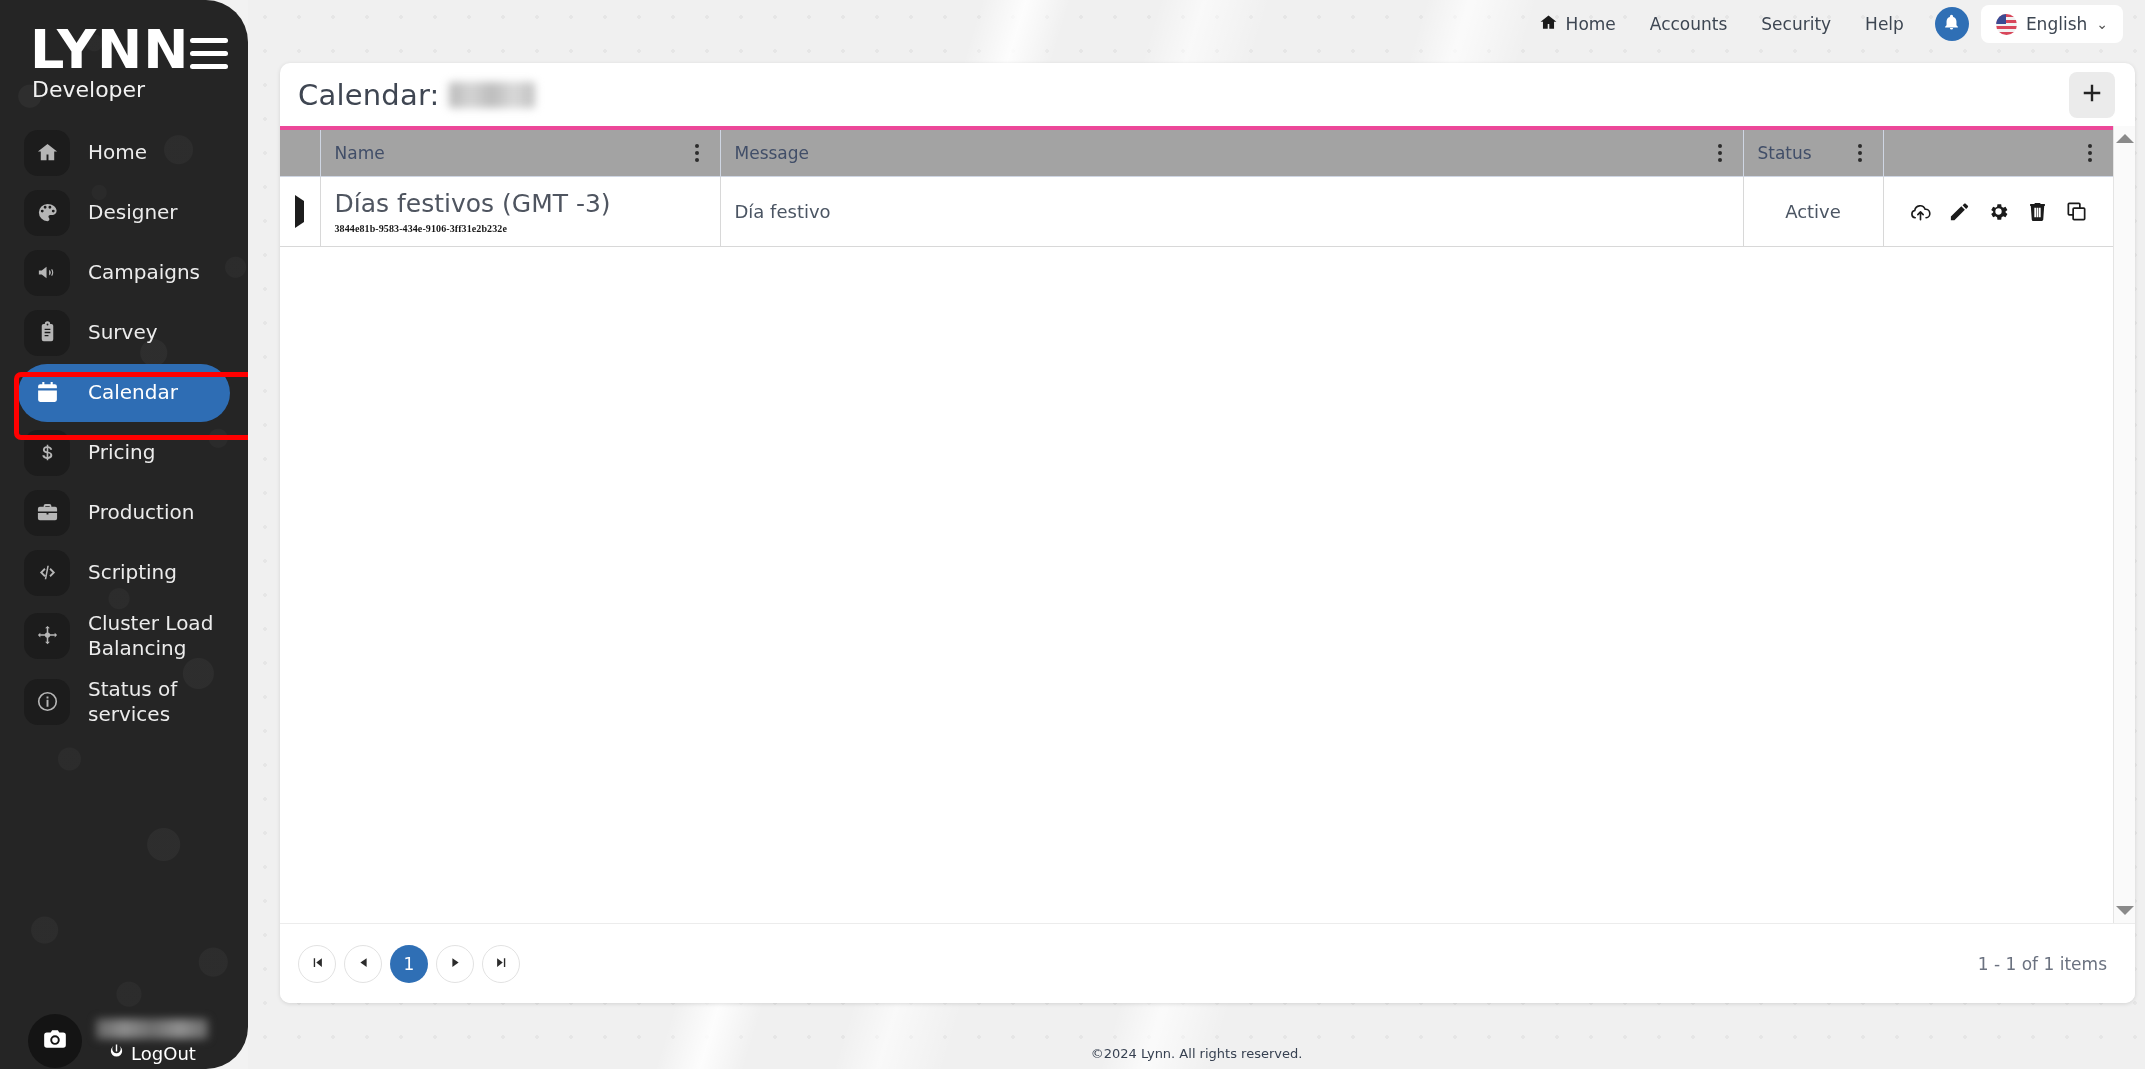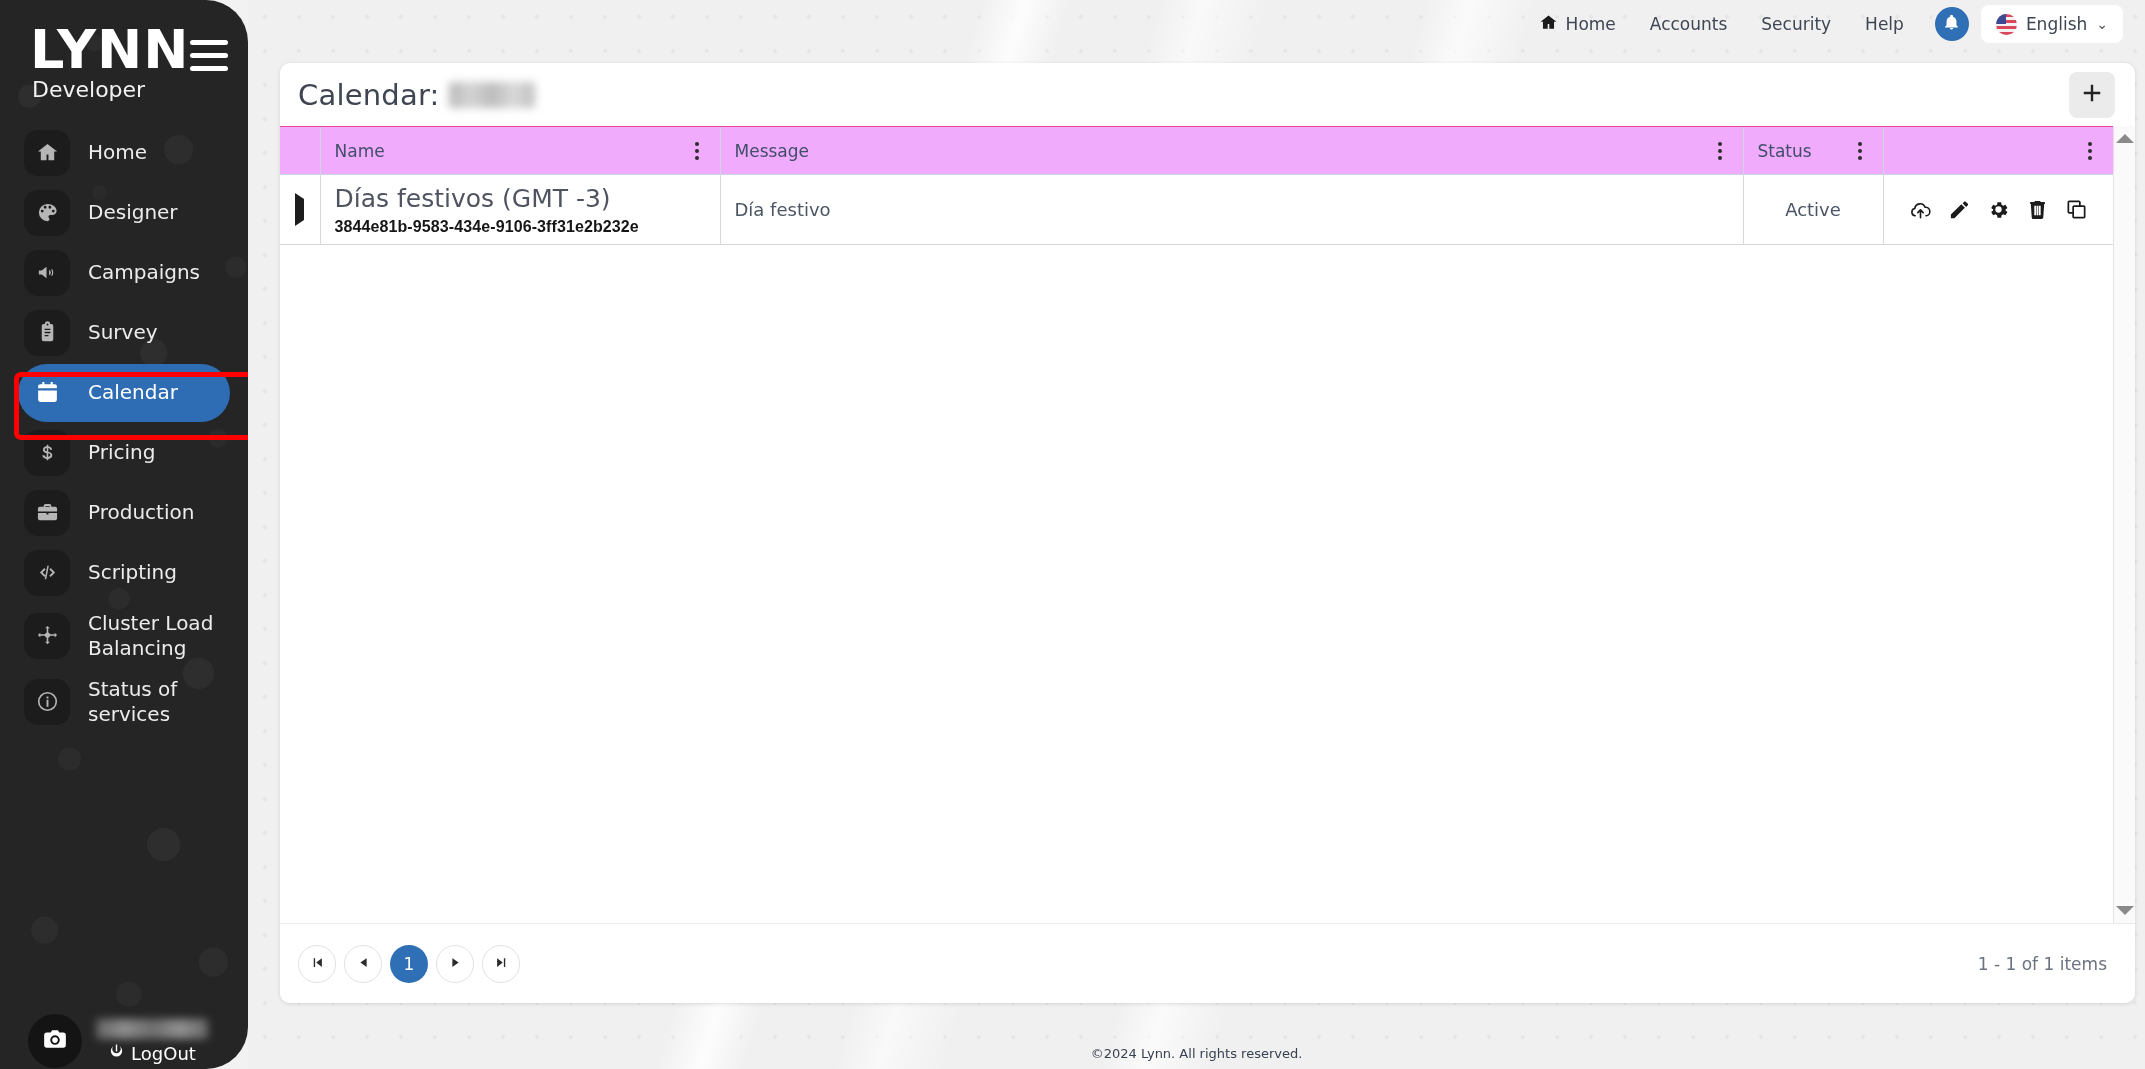--- a/index.html
+++ b/index.html
@@ -36,21 +36,21 @@
       radial-gradient(circle at 28% 71%, rgba(255,255,255,.032) 11px, transparent 12px),
       radial-gradient(circle at 66% 79%, rgba(255,255,255,.04) 16px, transparent 17px),
       radial-gradient(circle at 18% 87%, rgba(255,255,255,.035) 13px, transparent 14px),
       radial-gradient(circle at 52% 93%, rgba(255,255,255,.03) 12px, transparent 13px),
       radial-gradient(circle at 86% 90%, rgba(255,255,255,.035) 14px, transparent 15px),
       radial-gradient(circle at 40% 18%, rgba(255,255,255,.025) 7px, transparent 8px),
       radial-gradient(circle at 95% 25%, rgba(255,255,255,.03) 10px, transparent 11px);
     pointer-events: none;
   }
   .brand { position: relative; padding: 22px 0 0 0; }
-  .brand-row { display: flex; align-items: flex-end; padding: 0 26px 0 30px; }
+  .brand-row { display: flex; align-items: center; padding: 0 26px 0 30px; }
   .logo-lynn {
     font-family: "DejaVu Sans", sans-serif;
     font-size: 54px; font-weight: 700; color: #fff;
     letter-spacing: 1px; line-height: 1.05;
   }
   .hamburger { margin-left: auto; margin-top: 14px; cursor: pointer; }
   .hamburger span {
     display: block; width: 38px; height: 5px; background: #fff;
     border-radius: 3px; margin-bottom: 8px;
   }
@@ -178,24 +178,24 @@
     background: #ebebeb; border: none; cursor: pointer;
     display: flex; align-items: center; justify-content: center;
   }
   .add-btn svg { width: 22px; height: 22px; fill: #232323; }
 
   
   .grid-wrap { position: relative; height: 797px; display: flex; }
   .grid { flex: 1; }
   table { width: 100%; border-collapse: collapse; table-layout: fixed; }
   thead th {
-    background: #f0abfc; height: 48px;
+    background: #a3a3a3; height: 48px;
     font-size: 17px; font-weight: 400; color: #414e68;
     text-align: left; border-left: 1px solid #cfd6e3;
-    border-top: 1px solid #ec4899; border-bottom: 1px solid #cfd6e3;
+    border-top: 4px solid #ec4899; border-bottom: 1px solid #cfd6e3;
     padding: 0 14px 0 14px; position: relative;
     font-family: "DejaVu Sans", sans-serif;
   }
   thead th:first-child { border-left: none; }
   .th-inner { display: flex; align-items: center; width: 100%; }
   .kebab {
     margin-left: auto; width: 18px; display: flex; flex-direction: column;
     align-items: center; gap: 3px; cursor: pointer;
   }
   .kebab i { width: 4px; height: 4px; border-radius: 50%; background: #2c2c2c; display: block; }
@@ -207,22 +207,22 @@
   }
   tbody td:first-child { border-left: none; }
   .expander {
     width: 0; height: 0; border-left: 9px solid #1d1d1d;
     border-top: 6px solid transparent; border-bottom: 6px solid transparent;
     cursor: pointer;
   }
   .cell-name { display: flex; flex-direction: column; gap: 5px; }
   .cell-name .nm { font-size: 25px; color: #4f5560; }
   .cell-uuid {
-    font-size: 16px; font-weight: 700; color: #161616; letter-spacing: .1px;
-    font-family: Liberation Sans, sans-serif;
+    font-size: 10px; font-weight: 700; color: #161616; letter-spacing: .1px;
+    font-family: Liberation Serif, serif;
   }
   .status-cell { text-align: center; }
   .actions { display: flex; align-items: center; justify-content: center; gap: 16px; }
   .act { cursor: pointer; display: flex; align-items: center; }
   .act svg { width: 23px; height: 23px; }
 
   .vscroll {
     width: 22px; background: #fafafa; border-left: 1px solid #e4e4e4;
     display: flex; flex-direction: column; justify-content: space-between;
     align-items: center; padding: 8px 0; cursor: pointer;

